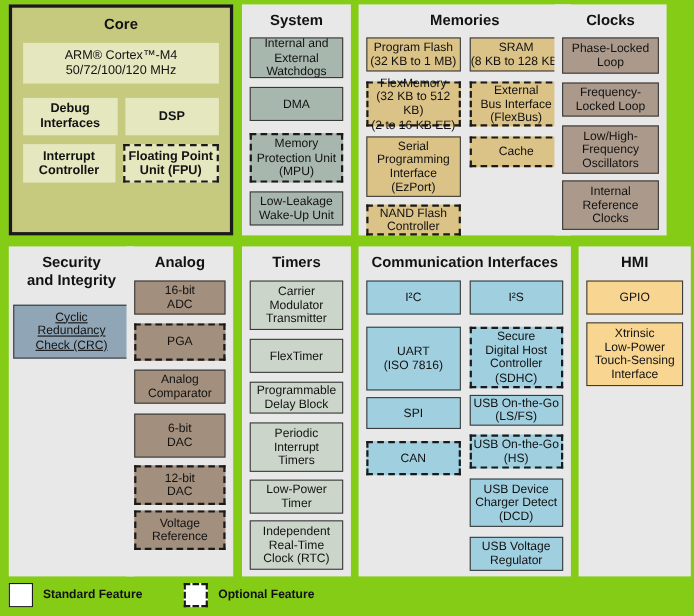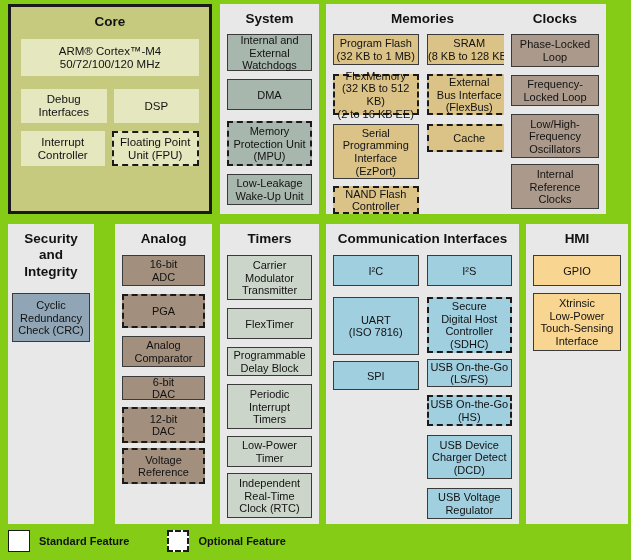--- a/index.html
+++ b/index.html
@@ -18,21 +18,21 @@
   
   .cols{display:flex;gap:8px;padding:0 7px;}
   .col{flex:1;min-width:0;}
   .col .block{margin:0;}
 
   
   .p-core{background:var(--core_panel,#c6ca7e);border:3px solid var(--border_dark,#1a1a1a);}
   .core-inner{padding:0 10px;border-radius:14px;}
   .p-core .block{border:none;background:var(--core_block,#e5e7bf);margin:0;font-size:11.5px;}
   .p-core .block.dashed{border:2px dashed var(--border_dark,#1a1a1a);}
-  .core-row{display:flex;gap:7px;}
+  .core-row{display:flex;gap:7px;font-weight:bold;}
   .core-row .block{flex:1;}
 
   .p-system  .block{background:var(--system_block,#a8b7ae);}
   .p-memories .block{background:var(--memories_block,#dbc287);}
   .p-clocks  .block{background:var(--clocks_block,#ab9a8b);}
   .p-security .block{background:var(--security_block,#90a5b5);}
   .p-analog  .block{background:var(--analog_block,#a38f7d);}
   .p-timers  .block{background:var(--timers_block,#ccd5ca);}
   .p-comm    .block{background:var(--comm_block,#a0cfe0);}
   .p-hmi     .block{background:var(--hmi_block,#f8d590);}
@@ -116,36 +116,36 @@
     <div class="block" style="height:31px;margin-top:8px;">Frequency-
 Locked Loop</div>
     <div class="block" style="height:44px;margin-top:8px;">Low/High-
 Frequency
 Oscillators</div>
     <div class="block" style="height:45px;margin-top:6px;">Internal
 Reference
 Clocks</div>
   </section>
 
-  <section class="panel p-security" style="left:8px;top:224px;width:86px;height:300px;">
+  <section class="panel p-security" style="left:8px;top:224px;width:114px;height:300px;">
     <h2>Security
 and Integrity</h2>
-    <div class="block" style="height:49px;margin:13px 4px 0;">Cyclic
+    <div class="block" style="height:49px;margin:13px 4px 0;text-decoration:underline;">Cyclic
 Redundancy
 Check (CRC)</div>
   </section>
 
   <section class="panel p-analog" style="left:115px;top:224px;width:97px;height:300px;">
     <h2>Analog</h2>
     <div class="block" style="height:31px;margin-top:8px;">16-bit
 ADC</div>
     <div class="block dashed" style="height:34px;margin-top:8px;">PGA</div>
     <div class="block" style="height:31px;margin-top:8px;">Analog
 Comparator</div>
-    <div class="block" style="height:24px;margin-top:9px;">6-bit
+    <div class="block" style="height:40px;margin-top:9px;">6-bit
 DAC</div>
     <div class="block dashed" style="height:36px;margin-top:7px;">12-bit
 DAC</div>
     <div class="block dashed" style="height:36px;margin-top:5px;">Voltage
 Reference</div>
   </section>
 
   <section class="panel p-timers" style="left:220px;top:224px;width:99px;height:300px;">
     <h2>Timers</h2>
     <div class="block" style="height:45px;margin-top:8px;">Carrier
@@ -165,20 +165,21 @@
   </section>
 
   <section class="panel p-comm" style="left:326px;top:224px;width:193px;height:300px;">
     <h2>Communication Interfaces</h2>
     <div class="cols" style="margin-top:8px;">
       <div class="col">
         <div class="block" style="height:31px;">I²C</div>
         <div class="block" style="height:58px;margin-top:11px;">UART
 (ISO 7816)</div>
         <div class="block" style="height:29px;margin-top:6px;">SPI</div>
+        <div class="block dashed" style="height:31px;margin-top:11px;">CAN</div>
       </div>
       <div class="col">
         <div class="block" style="height:31px;">I²S</div>
         <div class="block dashed" style="height:56px;margin-top:11px;">Secure
 Digital Host
 Controller
 (SDHC)</div>
         <div class="block" style="height:28px;margin-top:6px;">USB On-the-Go
 (LS/FS)</div>
         <div class="block dashed" style="height:31px;margin-top:8px;">USB On-the-Go

